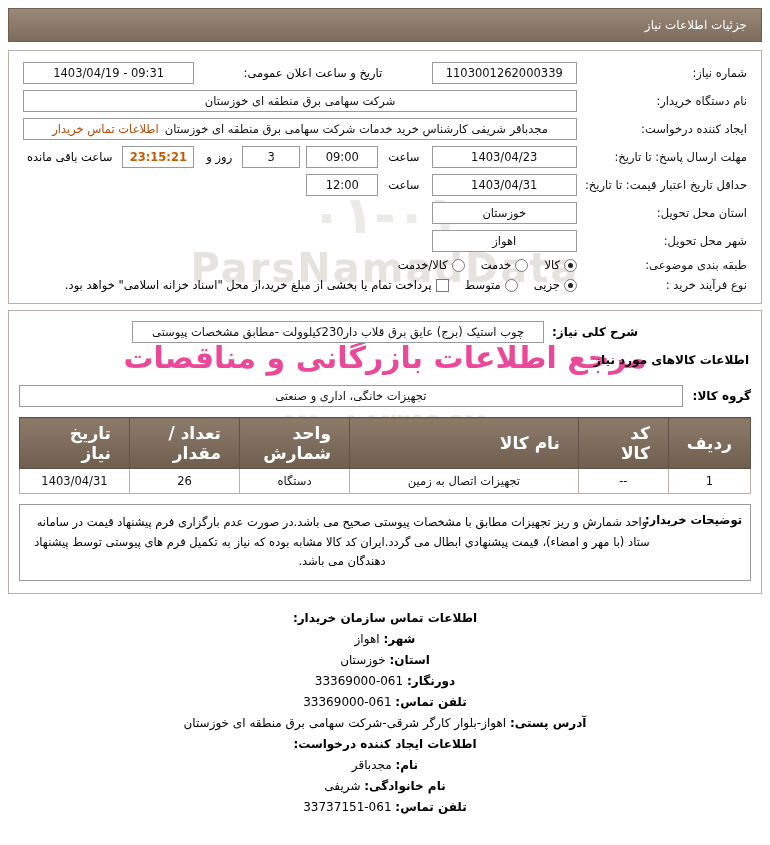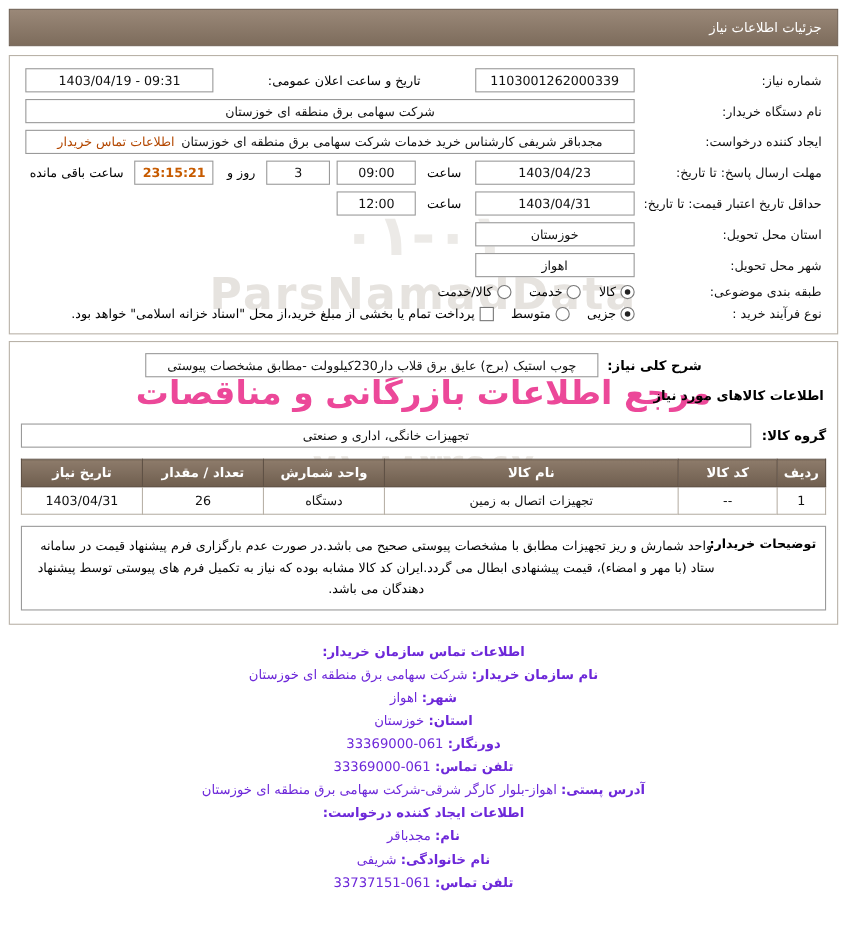--- a/index.html
+++ b/index.html
@@ -121,23 +121,24 @@
     width: 100%;
     border-collapse: collapse;
     margin-top: 10px;
     font-size: 11.5px;
   }
   table.grid th {
     background: #7e6c5c;
     background: linear-gradient(#8d7b6a, #6f5e4f);
     color: #fff;
     border: 1px solid #5f5145;
-    padding: 5px 4px;
+    padding: 5px 18px;
     font-weight: bold;
-    font-size: 12px;
+    font-size: 17px;
+    text-align: right;
   }
   table.grid td {
     border: 1px solid #b9b2a8;
     padding: 5px 4px;
     text-align: center;
     background: #ffffff;
     color: #111;
   }
   .desc-box {
     margin-top: 10px;
@@ -160,21 +161,21 @@
     flex: 1;
   }
 
   .contact {
     position: relative;
     z-index: 2;
     margin: 14px 8px 0 8px;
     font-size: 12px;
     text-align: center;
     line-height: 1.75;
-    color: #6d28d9;
+    color: #000000;
   }
   .contact .k { font-weight: bold; }
   .contact .hdr { font-weight: bold; }
   .ltr-num { direction: ltr; unicode-bidi: embed; display: inline-block; }
 </style>
 </head>
 <body>
 
 <div class="page">
 
@@ -345,24 +346,20 @@
     <div class="desc-box">
       <div class="desc-label">توضیحات خریدار:</div>
       <div class="desc-text">واحد شمارش و ریز تجهیزات مطابق با مشخصات پیوستی صحیح می باشد.در صورت عدم بارگزاری فرم پیشنهاد قیمت در سامانه ستاد (با مهر و امضاء)، قیمت پیشنهادی ابطال می گردد.ایران کد کالا مشابه بوده که نیاز به تکمیل فرم های پیوستی توسط پیشنهاد دهندگان می باشد.</div>
     </div>
   </div>
 
   <div class="contact">
     <div class="hdr">اطلاعات تماس سازمان خریدار:</div>
 
     <div>
-      <span class="k">نام سازمان خریدار:</span>
-      <span>شرکت سهامی برق منطقه ای خوزستان</span>
-    </div>
-    <div>
       <span class="k">شهر:</span>
       <span>اهواز</span>
     </div>
     <div>
       <span class="k">استان:</span>
       <span>خوزستان</span>
     </div>
     <div>
       <span class="k">دورنگار:</span>
       <span class="ltr-num">33369000-061</span>

